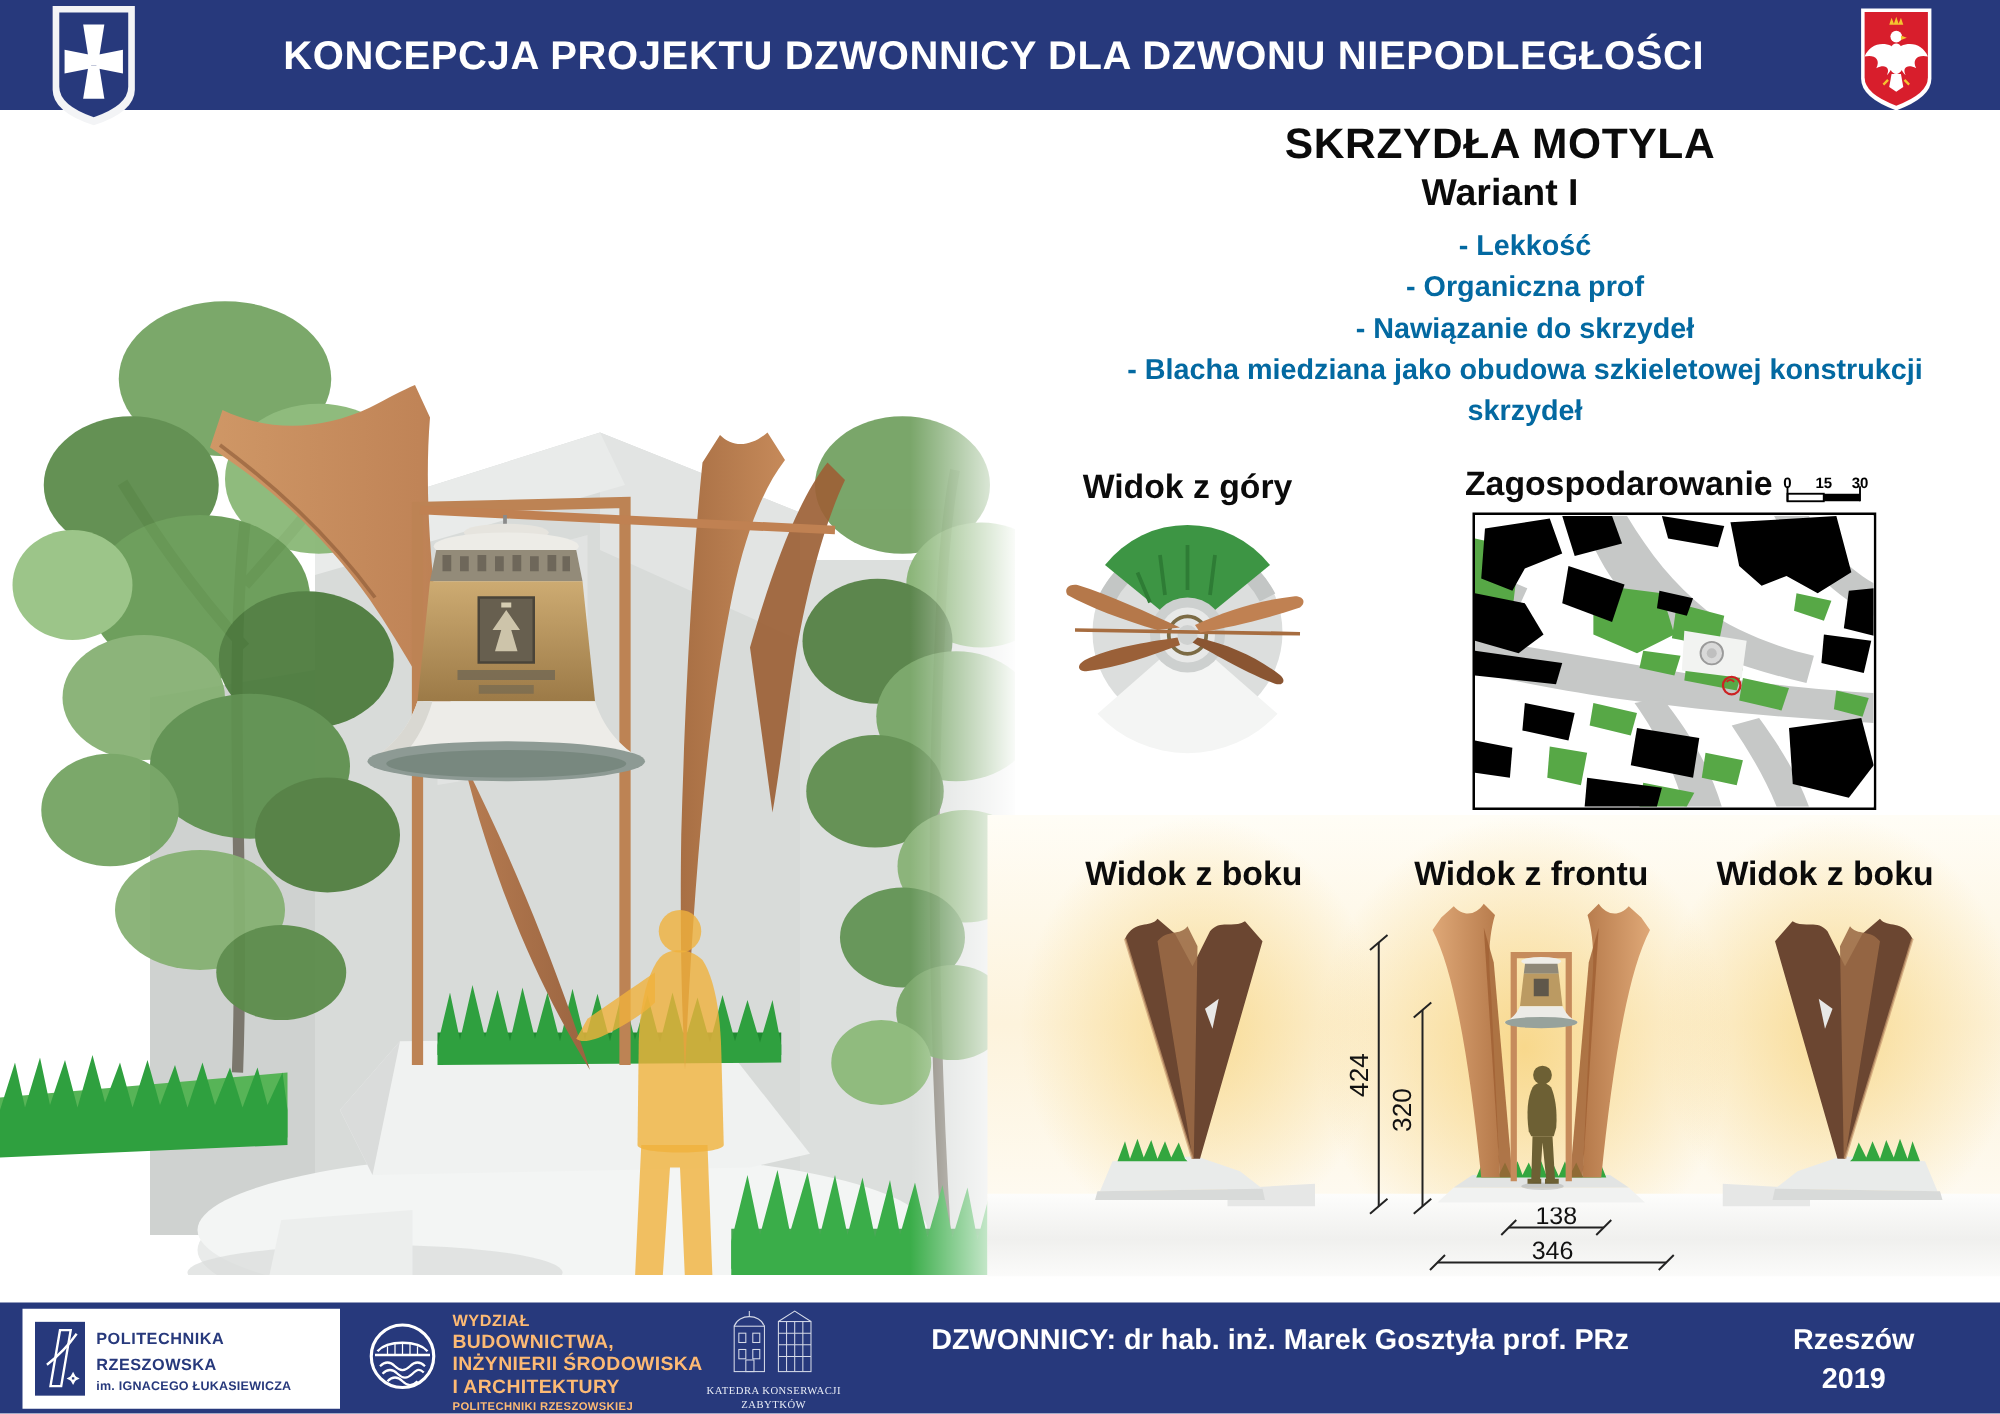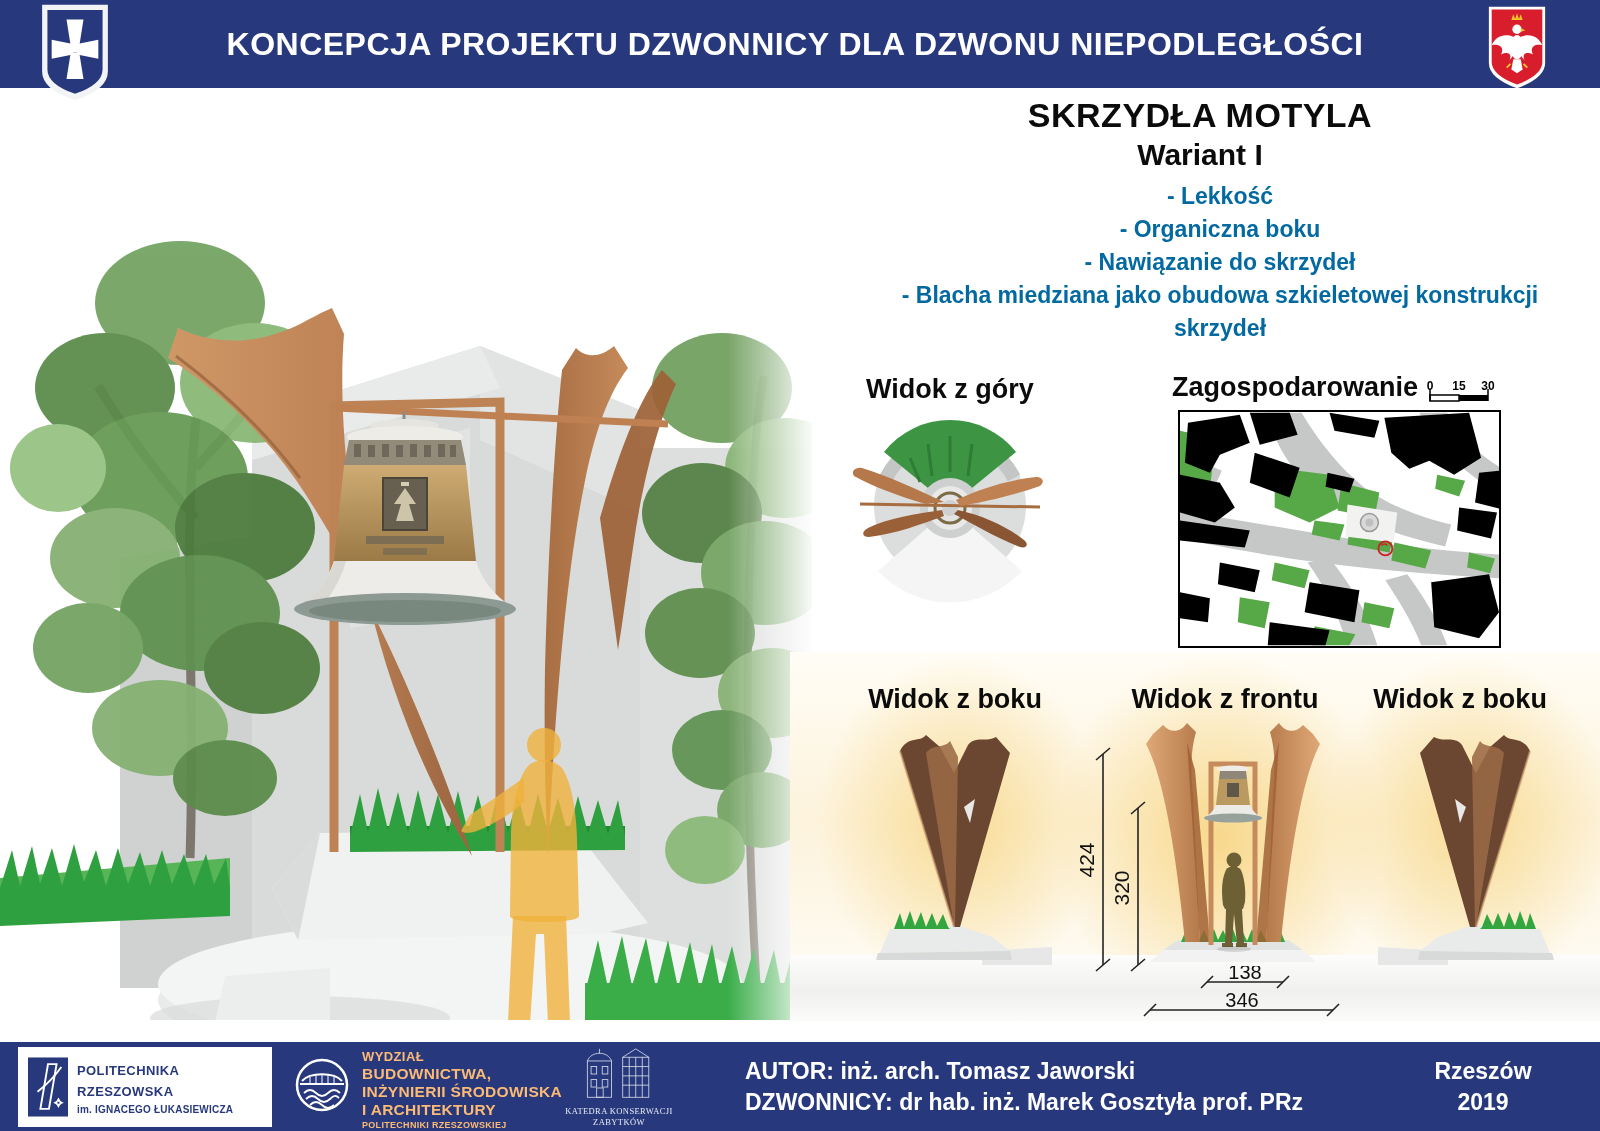--- a/index.html
+++ b/index.html
@@ -235,21 +235,21 @@
       <rect x="545" y="933" width="28" height="9" rx="4"></rect>
     </g>
 
     <rect x="728" y="0" width="84" height="932" fill="url(#fadeR)"></rect>
   </svg>
 
   <div class="abs concept-title">SKRZYDŁA MOTYLA</div>
   <div class="abs concept-variant">Wariant I</div>
   <div class="abs features">
     <div class="feature">- Lekkość</div>
-    <div class="feature">- Organiczna boku</div>
+    <div class="feature">- Organiczna prof</div>
     <div class="feature">- Nawiązanie do skrzydeł</div>
     <div class="feature">- Blacha miedziana jako obudowa szkieletowej konstrukcji skrzydeł</div>
   </div>
 
   <div class="abs view-label lbl-topview">Widok z góry</div>
   <div class="abs view-label lbl-siteplan">Zagospodarowanie</div>
 
   <svg class="abs scalebar" viewBox="0 0 78 28">
     <text x="6" y="12" font-size="12" font-weight="bold" text-anchor="middle" fill="#000">0</text>
     <text x="35" y="12" font-size="12" font-weight="bold" text-anchor="middle" fill="#000">15</text>
@@ -485,21 +485,20 @@
           <line x1="50" y1="21" x2="78" y2="21"></line>
             <line x1="50" y1="31" x2="78" y2="31"></line>
             <line x1="50" y1="41" x2="78" y2="41"></line>
         </g>
       </svg>
       <div class="kat-text">KATEDRA KONSERWACJI</div>
       <div class="kat-text">ZABYTKÓW</div>
     </div>
 
     <div class="abs credits" style="left:745px;top:14px;">
-      <div>AUTOR: inż. arch. Tomasz Jaworski</div>
       <div>DZWONNICY:  dr hab. inż. Marek Gosztyła prof. PRz</div>
     </div>
 
     <div class="abs city-year" style="left:1408px;top:14px;">
       <div>Rzeszów</div>
       <div>2019</div>
     </div>
   </div>
 
 </div>

